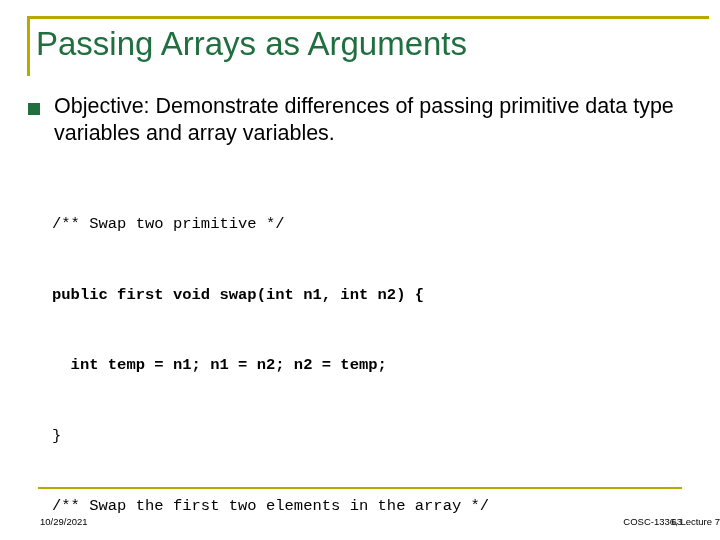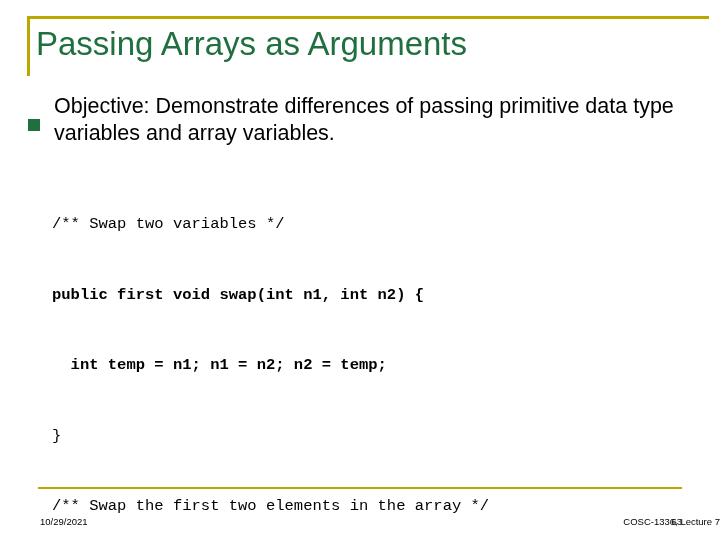--- a/index.html
+++ b/index.html
@@ -48,21 +48,21 @@
     letter-spacing: 0px;
     line-height: 40px;
     white-space: nowrap;
   }
   .bullet-row {
     position: absolute;
     left: 28px;
     top: 93px;
     width: 684px;
     display: flex;
-    align-items: center;
+    align-items: flex-start;
   }
   .bullet-marker {
     width: 12px;
     height: 12px;
     background: #1f6f3f;
     margin-top: 10px;
     margin-right: 14px;
     flex: 0 0 auto;
   }
   .bullet-text {
@@ -133,21 +133,21 @@
   <div class="border-left"></div>
 
   <div class="title">Passing Arrays as Arguments</div>
 
   <div class="bullet-row">
     <div class="bullet-marker"></div>
     <div class="bullet-text">Objective: Demonstrate differences of passing primitive data type variables and array variables.</div>
   </div>
 
   <div class="code-block">
-    <div class="code-line">/** Swap two variables */</div>
+    <div class="code-line">/** Swap two primitive */</div>
     <div class="code-line kw">public first void swap(int n1, int n2) {</div>
     <div class="code-line kw">  int temp = n1; n1 = n2; n2 = temp;</div>
     <div class="code-line">}</div>
     <div class="code-line">/** Swap the first two elements in the array */</div>
     
     
     
     
     
   </div>

